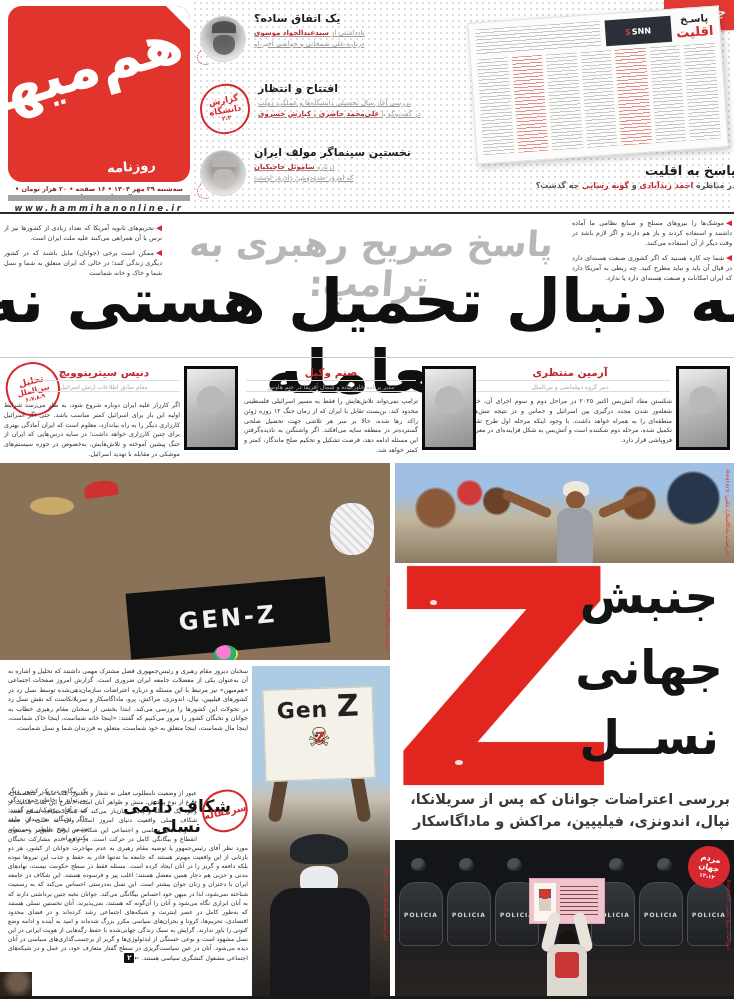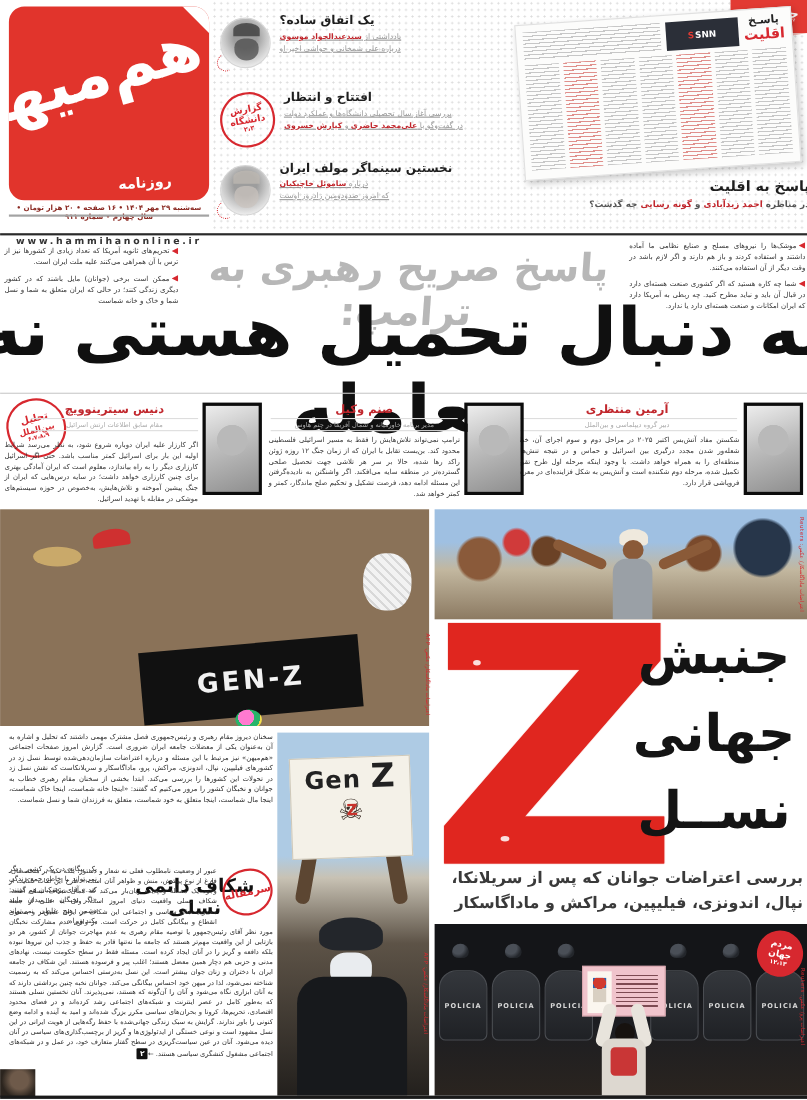--- a/index.html
+++ b/index.html
@@ -32,21 +32,21 @@
     position:absolute; bottom:8px; right:34px; color:#fff;
     font-size:13px; font-weight:bold; transform:rotate(-4deg);
   }
   .dateline {
     position:absolute; left:8px; top:185px; width:182px;
     font-size:6.5px; font-weight:bold; color:#8b2a23; text-align:center;
   }
   .website {
     position:absolute; left:8px; top:195px; width:182px;
     font-size:8.5px; font-weight:bold; color:#333; text-align:center;
-    letter-spacing:2.5px; direction:ltr; border-top:2px solid #a3a3a3; padding-top:18px;
+    letter-spacing:2.5px; direction:ltr; border-top:6px solid #a3a3a3; padding-top:2px;font-style:italic;
   }
   .header-sep { position:absolute; left:0; top:212px; width:734px; height:2px; background:#2a2a2a; }
 
   
   .teaser { position:absolute; left:200px; width:262px; display:flex; gap:8px; direction:ltr; }
   .teaser .avatar {
     width:46px; height:46px; border-radius:50%; flex:0 0 46px; margin-top:4px;
     background:radial-gradient(circle at 50% 38%, #9d9d9d 0 30%, #c9c9c9 55%, #efefef 80%);
     border:1px solid #d5d5d5; position:relative;
   }

